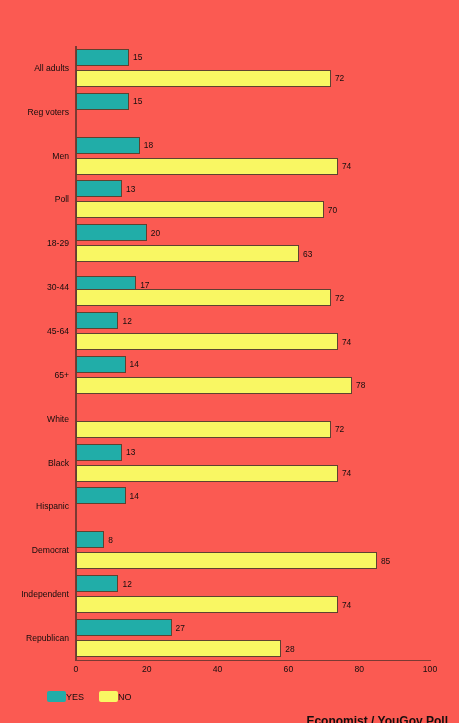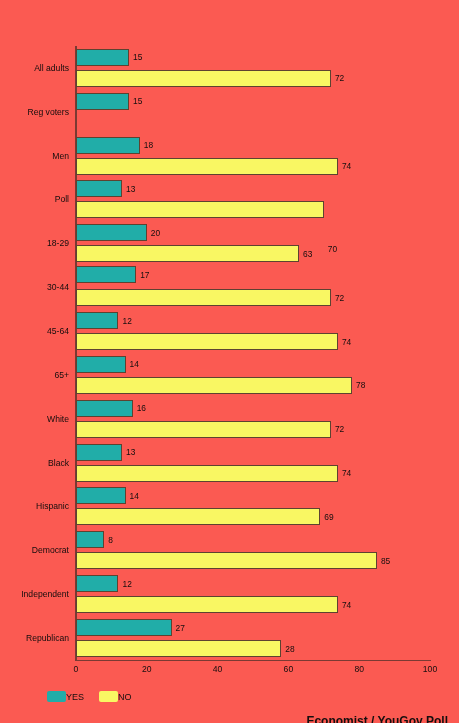--- a/index.html
+++ b/index.html
@@ -191,37 +191,37 @@
           </div>
         </div>
         <div class="group" style="top: 131.571px; height: 43.8571px;">
           <div class="cat-label">Poll</div>
           <div class="bar-row" style="top: 2.92857px; width: 354px;">
             <div class="bar yes" style="width: 46.02px;"></div>
             <span class="bar-value" style="left: 46.02px;">13</span>
           </div>
           <div class="bar-row" style="top: 23.9286px; width: 354px;">
             <div class="bar no" style="width: 247.8px;"></div>
-            <span class="bar-value" style="left: 247.8px; margin-top: 39px;">70</span>
+            <span class="bar-value" style="left: 247.8px;">70</span>
           </div>
         </div>
         <div class="group" style="top: 175.429px; height: 43.8571px;">
           <div class="cat-label">18-29</div>
           <div class="bar-row" style="top: 2.92857px; width: 354px;">
             <div class="bar yes" style="width: 70.8px;"></div>
             <span class="bar-value" style="left: 70.8px;">20</span>
           </div>
           <div class="bar-row" style="top: 23.9286px; width: 354px;">
             <div class="bar no" style="width: 223.02px;"></div>
             <span class="bar-value" style="left: 223.02px;">63</span>
           </div>
         </div>
         <div class="group" style="top: 219.286px; height: 43.8571px;">
           <div class="cat-label">30-44</div>
-          <div class="bar-row" style="top: 1px; width: 354px;">
+          <div class="bar-row" style="top: 11px; width: 354px;">
             <div class="bar yes" style="width: 60.18px;"></div>
             <span class="bar-value" style="left: 60.18px;">17</span>
           </div>
           <div class="bar-row" style="top: 23.9286px; width: 354px;">
             <div class="bar no" style="width: 254.88px;"></div>
             <span class="bar-value" style="left: 254.88px;">72</span>
           </div>
         </div>
         <div class="group" style="top: 263.143px; height: 43.8571px;">
           <div class="cat-label">45-64</div>
@@ -240,24 +240,20 @@
             <div class="bar yes" style="width: 49.56px;"></div>
             <span class="bar-value" style="left: 49.56px;">14</span>
           </div>
           <div class="bar-row" style="top: 23.9286px; width: 354px;">
             <div class="bar no" style="width: 276.12px;"></div>
             <span class="bar-value" style="left: 276.12px;">78</span>
           </div>
         </div>
         <div class="group" style="top: 350.857px; height: 43.8571px;">
           <div class="cat-label">White</div>
-          <div class="bar-row" style="top: 2.92857px; width: 354px;">
-            <div class="bar yes" style="width: 56.64px;"></div>
-            <span class="bar-value" style="left: 56.64px;">16</span>
-          </div>
           <div class="bar-row" style="top: 23.9286px; width: 354px;">
             <div class="bar no" style="width: 254.88px;"></div>
             <span class="bar-value" style="left: 254.88px;">72</span>
           </div>
         </div>
         <div class="group" style="top: 394.714px; height: 43.8571px;">
           <div class="cat-label">Black</div>
           <div class="bar-row" style="top: 2.92857px; width: 354px;">
             <div class="bar yes" style="width: 46.02px;"></div>
             <span class="bar-value" style="left: 46.02px;">13</span>
@@ -265,24 +261,20 @@
           <div class="bar-row" style="top: 23.9286px; width: 354px;">
             <div class="bar no" style="width: 261.96px;"></div>
             <span class="bar-value" style="left: 261.96px;">74</span>
           </div>
         </div>
         <div class="group" style="top: 438.571px; height: 43.8571px;">
           <div class="cat-label">Hispanic</div>
           <div class="bar-row" style="top: 2.92857px; width: 354px;">
             <div class="bar yes" style="width: 49.56px;"></div>
             <span class="bar-value" style="left: 49.56px;">14</span>
-          </div>
-          <div class="bar-row" style="top: 23.9286px; width: 354px;">
-            <div class="bar no" style="width: 244.26px;"></div>
-            <span class="bar-value" style="left: 244.26px;">69</span>
           </div>
         </div>
         <div class="group" style="top: 482.429px; height: 43.8571px;">
           <div class="cat-label">Democrat</div>
           <div class="bar-row" style="top: 2.92857px; width: 354px;">
             <div class="bar yes" style="width: 28.32px;"></div>
             <span class="bar-value" style="left: 28.32px;">8</span>
           </div>
           <div class="bar-row" style="top: 23.9286px; width: 354px;">
             <div class="bar no" style="width: 300.9px;"></div>

